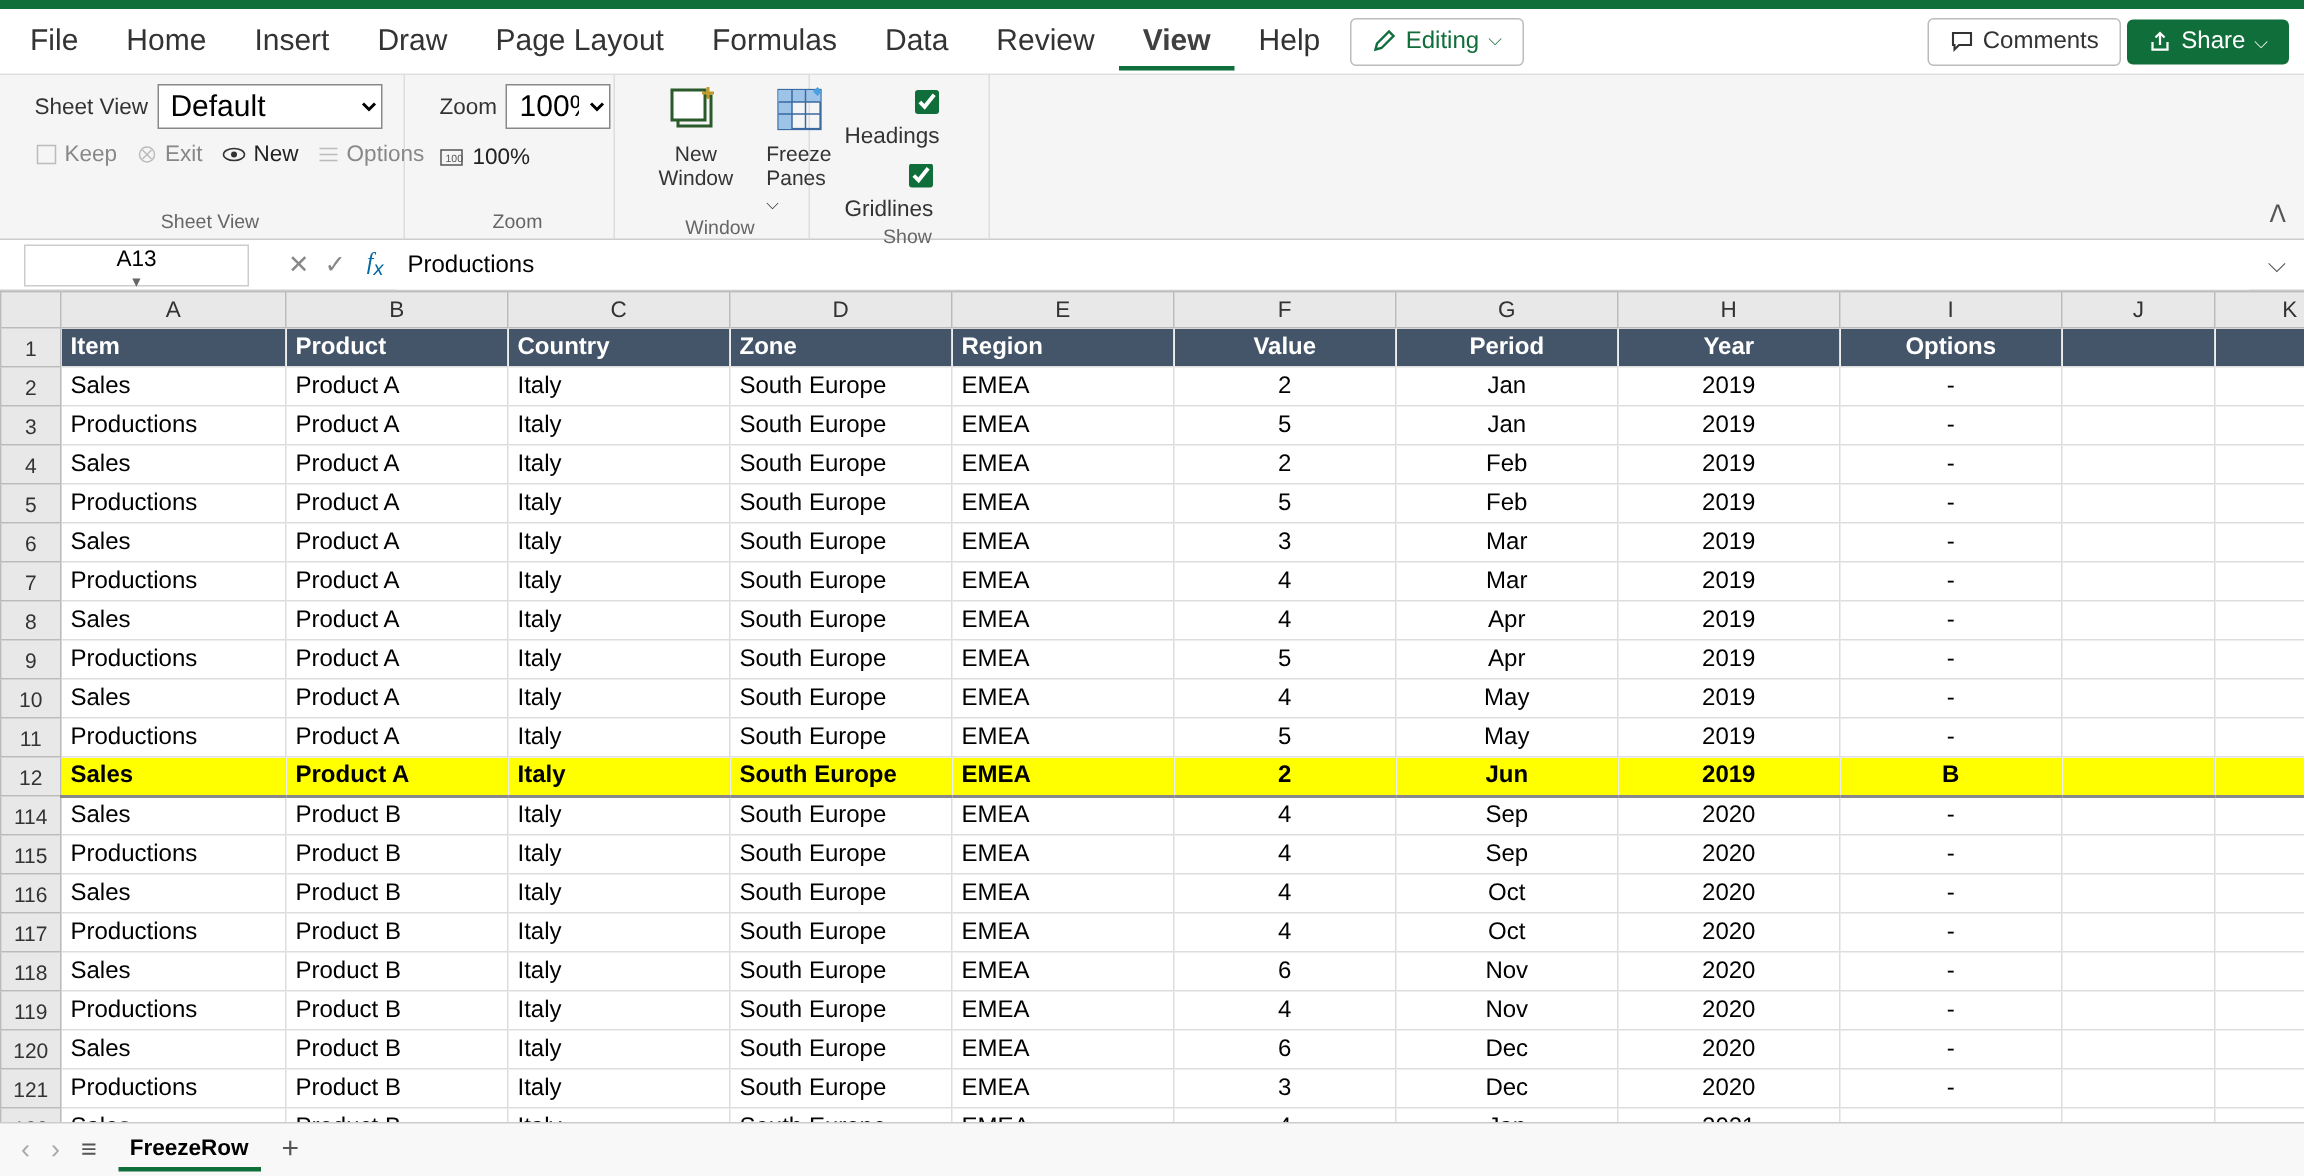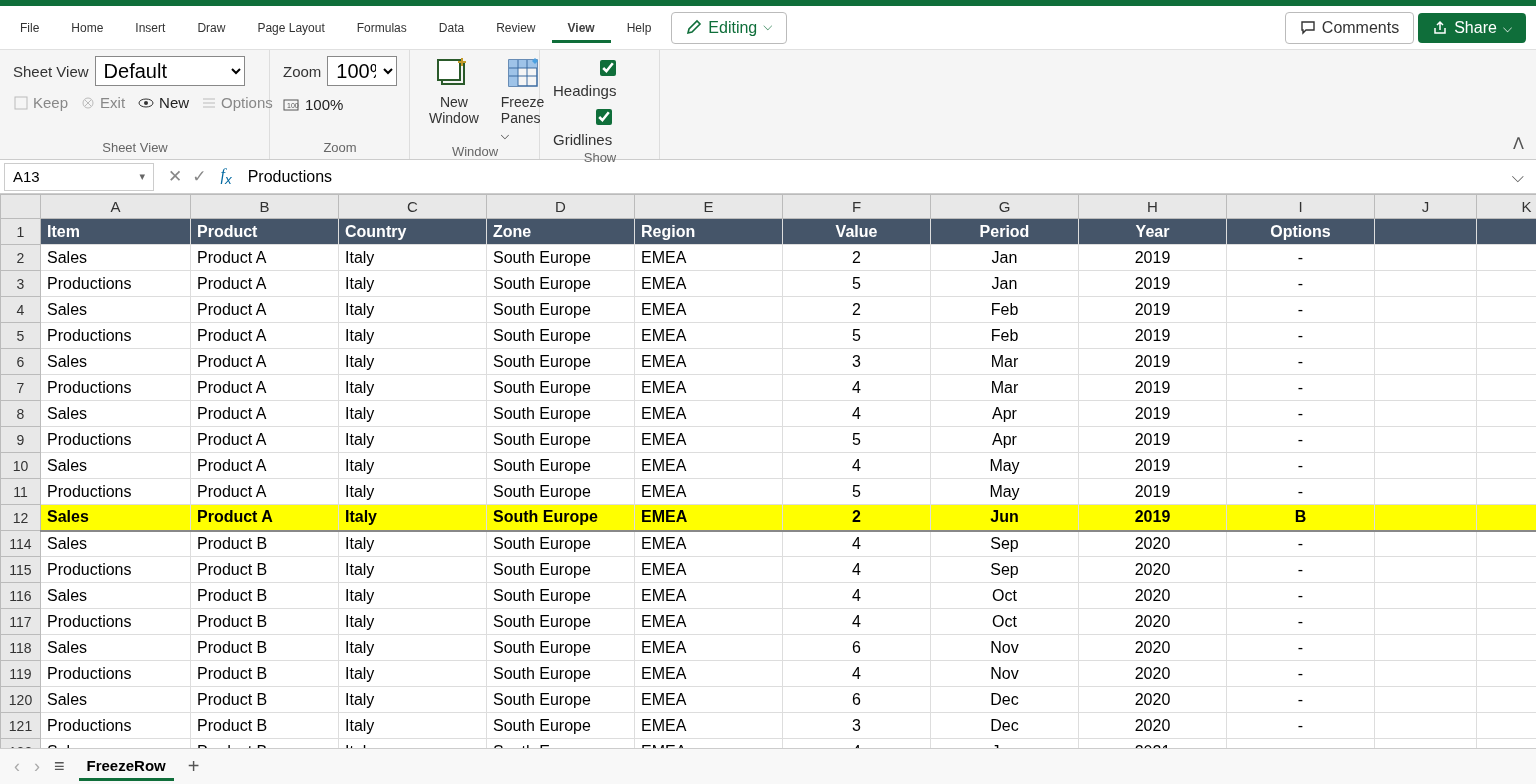--- a/index.html
+++ b/index.html
@@ -1,43 +1,43 @@
 <!DOCTYPE html>
 <html><head>
 <meta charset="utf-8">
 <style>
 * { margin: 0; padding: 0; box-sizing: border-box; font-family: "Segoe UI", Arial, sans-serif; }
 body { background: #fff; width: 1536px; height: 784px; overflow: hidden; display: flex; flex-direction: column; }
 
 .topbar { height: 6px; background: #0f6e3a; }
 
 .menubar { display: flex; align-items: center; height: 44px; padding: 0 4px; border-bottom: 1px solid #e0e0e0; gap: 4px; }
-.menubar .tab { padding: 8px 16px; font-size: 12px; color: #333; cursor: pointer; }
+.menubar .tab { padding: 8px 16px; font-size: 20px; color: #333; cursor: pointer; }
 .menubar .tab.active { color: #404040; font-weight: 600; border-bottom: 3px solid #0f6e3a; padding-bottom: 5px; }
 .menubar .spacer { flex: 1; }
 .editing-btn { border: 1px solid #bbb; border-radius: 4px; padding: 6px 14px; color: #0f6e3a; font-size: 16px; display: flex; gap: 6px; cursor: pointer; }
 .comments-btn { border: 1px solid #bbb; border-radius: 4px; padding: 6px 14px; color: #333; font-size: 16px; display: flex; align-items: center; gap: 6px; cursor: pointer; background: #fff; }
 .share-btn { background: #0f6e3a; color: #fff; border-radius: 4px; padding: 6px 14px; font-size: 16px; display: flex; align-items: center; gap: 6px; cursor: pointer; margin-right: 6px; }
 
 .ribbon { display: flex; height: 110px; background: #f5f5f5; border-bottom: 1px solid #ccc; position: relative; }
-.ribbon-group { border-right: 1px solid #ddd; padding: 6px 12px 4px 13px; display: flex; flex-direction: column; justify-content: space-between; }
+.ribbon-group { border-right: 1px solid #ddd; padding: 6px 12px 4px 23px; display: flex; flex-direction: column; justify-content: space-between; }
 .ribbon-group-body { display: flex; align-items: flex-start; gap: 10px; flex: 1; }
 .ribbon-group-label { text-align: center; font-size: 13px; color: #666; margin-top: 2px; }
 .rb-row { display: flex; align-items: center; gap: 6px; font-size: 15px; color: #333; }
 .rb-btn-sm { display: flex; align-items: center; gap: 4px; font-size: 15px; color: #888; cursor: pointer; }
 .rb-btn-sm.enabled { color: #222; }
 .rb-select { font-size: 20px; padding: 2px 4px; border: 1px solid #888; background: #fff; }
 .rb-big { display: flex; flex-direction: column; align-items: center; font-size: 14px; color: #333; cursor: pointer; padding: 0 6px; }
 .rb-big svg { margin-bottom: 4px; }
 .rb-check { display: flex; align-items: flex-end; gap: 6px; font-size: 15px; color: #333; cursor: pointer; flex-direction: column; }
 .rb-check input { width: 16px; height: 16px; accent-color: #0f6e3a; }
 .ribbon-collapse { position: absolute; right: 12px; bottom: 6px; font-size: 16px; color: #555; cursor: pointer; }
 
 .formula-bar { display: flex; align-items: center; height: 34px; border-bottom: 1px solid #ccc; background: #fff; }
-.name-box { width: 150px; border: 1px solid #ccc; margin: 2px 4px; height: 28px; padding: 0 8px; font-size: 15px; display: flex; align-items: center; justify-content: space-between; }
+.name-box { width: 150px; border: 1px solid #ccc; margin: 2px 16px; height: 28px; padding: 0 8px; font-size: 15px; display: flex; align-items: center; justify-content: space-between; flex-direction: column; }
 .name-box-caret { font-size: 11px; color: #666; }
 .fx-btns { display: flex; gap: 10px; padding: 0 10px; color: #888; font-size: 17px; }
 .fx-label { font-style: italic; font-family: "Times New Roman", serif; font-size: 16px; color: #0369a1; padding: 0 8px 0 4px; }
 .fx-input { flex: 1; border: none; outline: none; font-size: 16px; padding: 0 8px; height: 100%; }
 .fx-expand { padding: 0 12px; color: #555; cursor: pointer; }
 
 .grid-wrap { flex: 1; overflow: hidden; position: relative; }
 table.grid { border-collapse: collapse; table-layout: fixed; width: 1536px; font-size: 16px; }
 .col-A{width:150px}.col-B{width:148px}.col-C{width:148px}.col-D{width:148px}.col-E{width:148px}.col-F{width:148px}.col-G{width:148px}.col-H{width:148px}.col-I{width:148px}.col-J{width:102px}.col-K{width:100px}
 .rowhead-col{width:40px}

